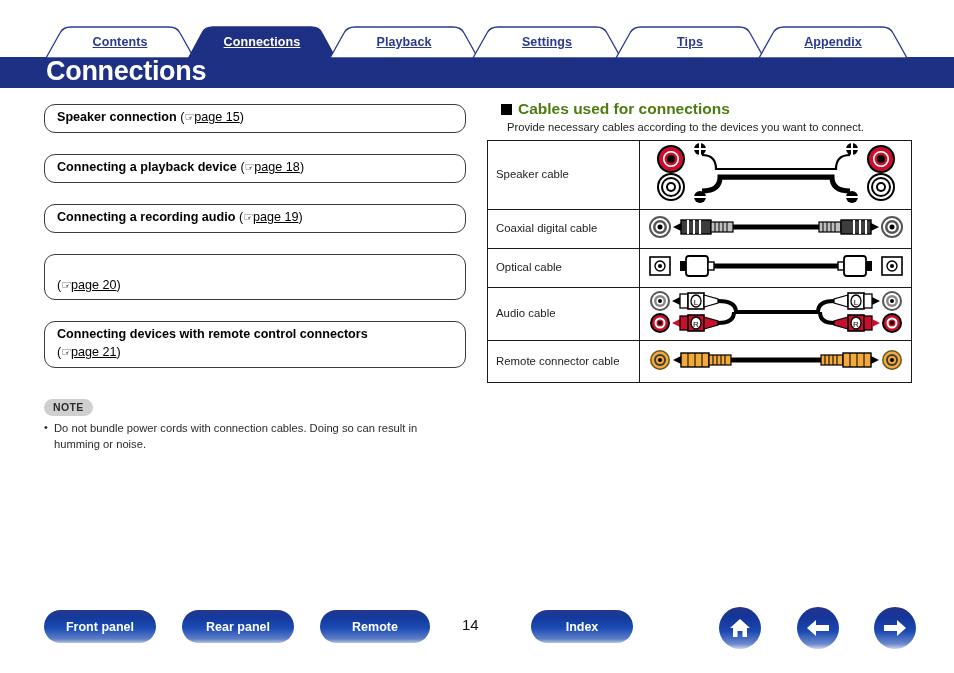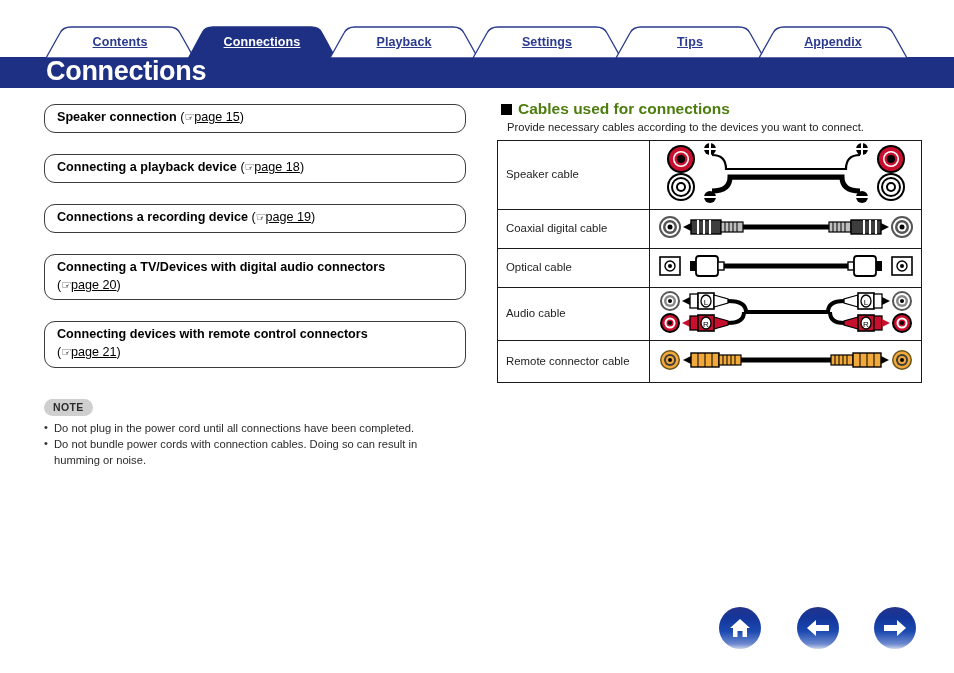--- a/index.html
+++ b/index.html
@@ -97,21 +97,20 @@
   }
   .sectsub {
     font-size: 11.2px; color: #222;
     margin: 3px 0 7px 20px;
   }
 
   table.cables {
     border-collapse: collapse;
     width: 425px;
     table-layout: fixed;
-    margin-left: 10px;
   }
   table.cables td {
     border: 1px solid #1a1a1a;
     vertical-align: middle;
   }
   td.cname {
     width: 152px;
     font-size: 11.4px; color: #222;
     padding: 7px 0 7px 8px;
     line-height: 1.35;
@@ -200,37 +199,36 @@
 
     <div class="linkbox">
       <span class="ttl">Speaker connection</span><span class="ref"> <span>(</span><span class="handicon">☞</span><span class="pageref">page 15</span><span>)</span></span>
     </div>
 
     <div class="linkbox">
       <span class="ttl">Connecting a playback device</span><span class="ref"> <span>(</span><span class="handicon">☞</span><span class="pageref">page 18</span><span>)</span></span>
     </div>
 
     <div class="linkbox">
-      <span class="ttl">Connections a recording device</span><span class="ref"> <span>(</span><span class="handicon">☞</span><span class="pageref">page 19</span><span>)</span></span>
+      <span class="ttl">Connecting a recording audio</span><span class="ref"> <span>(</span><span class="handicon">☞</span><span class="pageref">page 19</span><span>)</span></span>
     </div>
 
     <div class="linkbox">
-      <span class="ttl">Connecting a TV/Devices with digital audio connectors</span><br>
+      <br>
       <span class="ref"><span>(</span><span class="handicon">☞</span><span class="pageref">page 20</span><span>)</span></span>
     </div>
 
     <div class="linkbox">
       <span class="ttl">Connecting devices with remote control connectors</span><br>
       <span class="ref"><span>(</span><span class="handicon">☞</span><span class="pageref">page 21</span><span>)</span></span>
     </div>
 
 
     <div class="notebadge">NOTE</div>
     <ul class="notelist">
-      <li>Do not plug in the power cord until all connections have been completed.</li>
       <li>Do not bundle power cords with connection cables. Doing so can result in humming or noise.</li>
     </ul>
   </div>
 
   <div class="rightcol">
     <div class="secthead">
       <span class="sqbullet"></span>
       <span>Cables used for connections</span>
     </div>
     <div class="sectsub">Provide necessary cables according to the devices you want to connect.</div>
@@ -470,20 +468,36 @@
               <circle cx="252" cy="17" r="4" fill="#f2a93b"></circle>
               <circle cx="252" cy="17" r="2" fill="#000"></circle>
             </g>
           </svg>
         </td>
       </tr>
     </tbody>
       </table>
   </div>
 
+  <div class="footer">
+    <div class="pillbtn" style="left:44px; width:112px;">
+      <span>Front panel</span>
+    </div>
+    <div class="pillbtn" style="left:182px; width:112px;">
+      <span>Rear panel</span>
+    </div>
+    <div class="pillbtn" style="left:320px; width:110px;">
+      <span>Remote</span>
+    </div>
+    <div class="pillbtn" style="left:531px; width:102px;">
+      <span>Index</span>
+    </div>
+
+    <div class="pagenum" style="top:16px;">14</div>
+  </div>
 
   <div class="circbtn" style="left:719px;">
     <svg width="24" height="24" viewBox="0 0 24 24">
       <path d="M12 3 L22 12 L19 12 L19 21 L14.5 21 L14.5 15 L9.5 15 L9.5 21 L5 21 L5 12 L2 12 Z" fill="#ffffff"></path>
     </svg>
   </div>
   <div class="circbtn" style="left:797px;">
     <svg width="26" height="22" viewBox="0 0 26 22">
       <path d="M2 11 L11 3 L11 8 L24 8 L24 14 L11 14 L11 19 Z" fill="#ffffff"></path>
     </svg>

